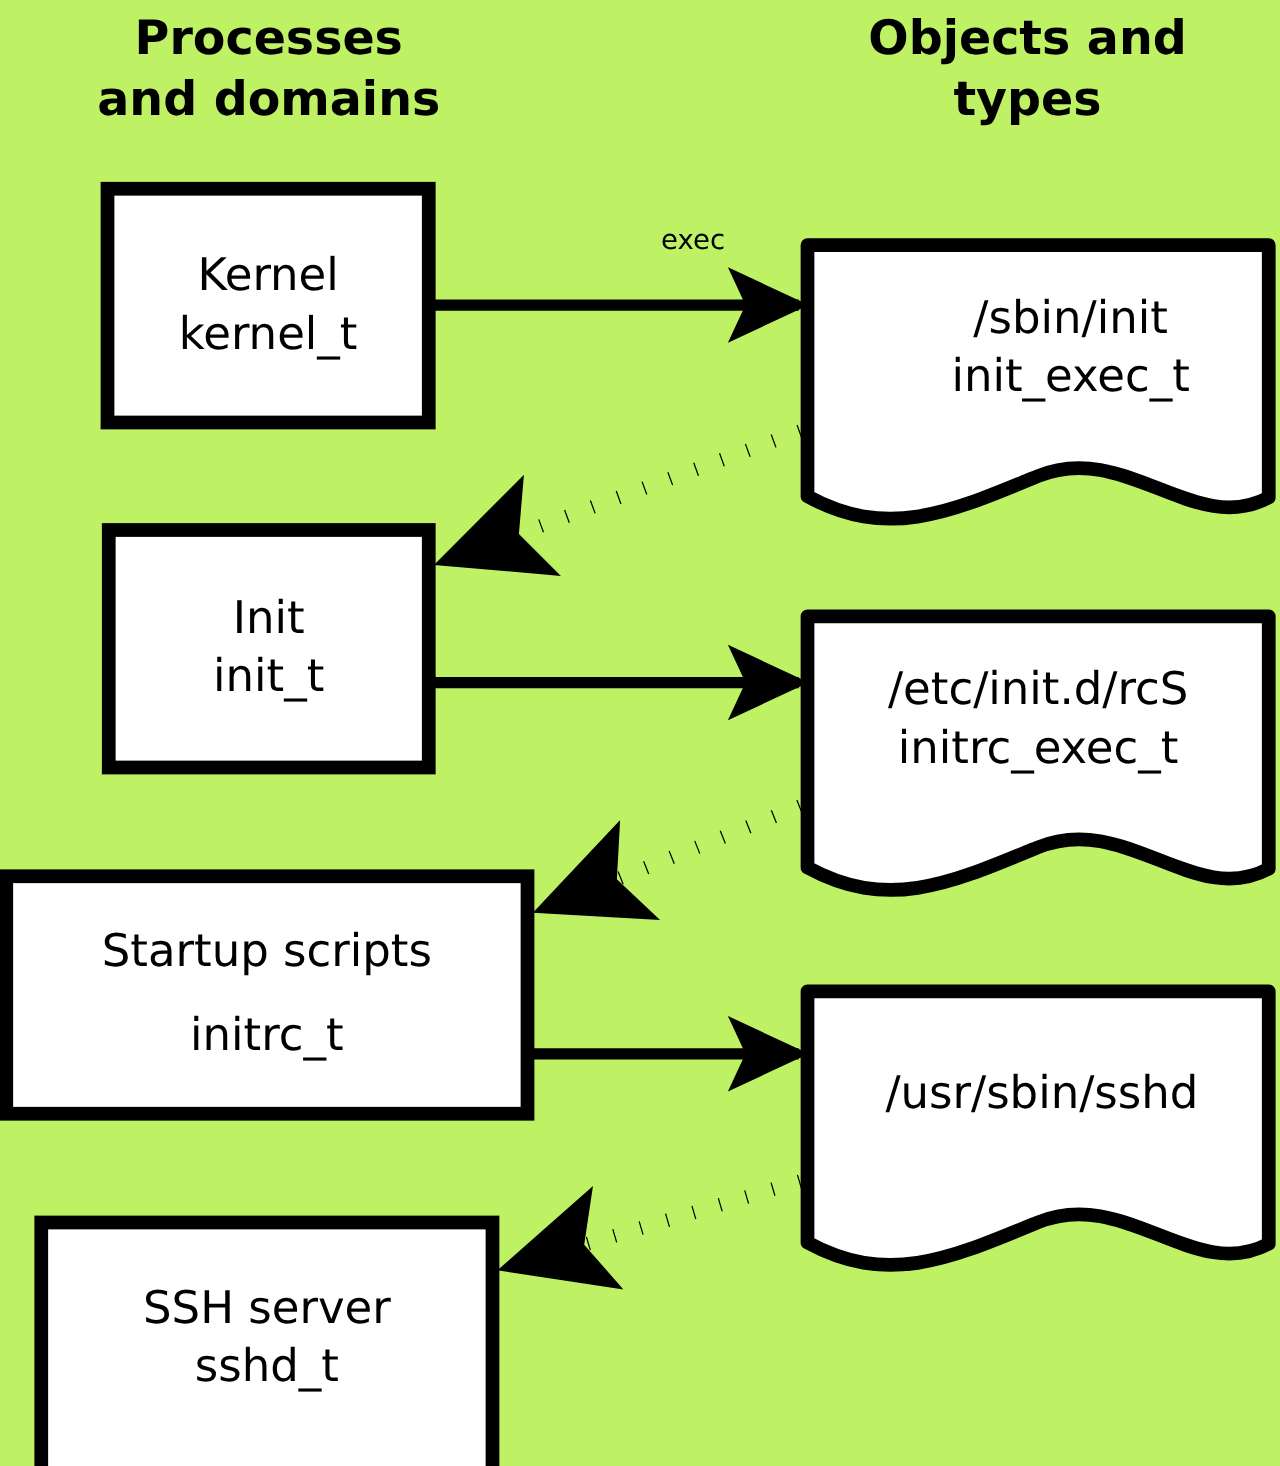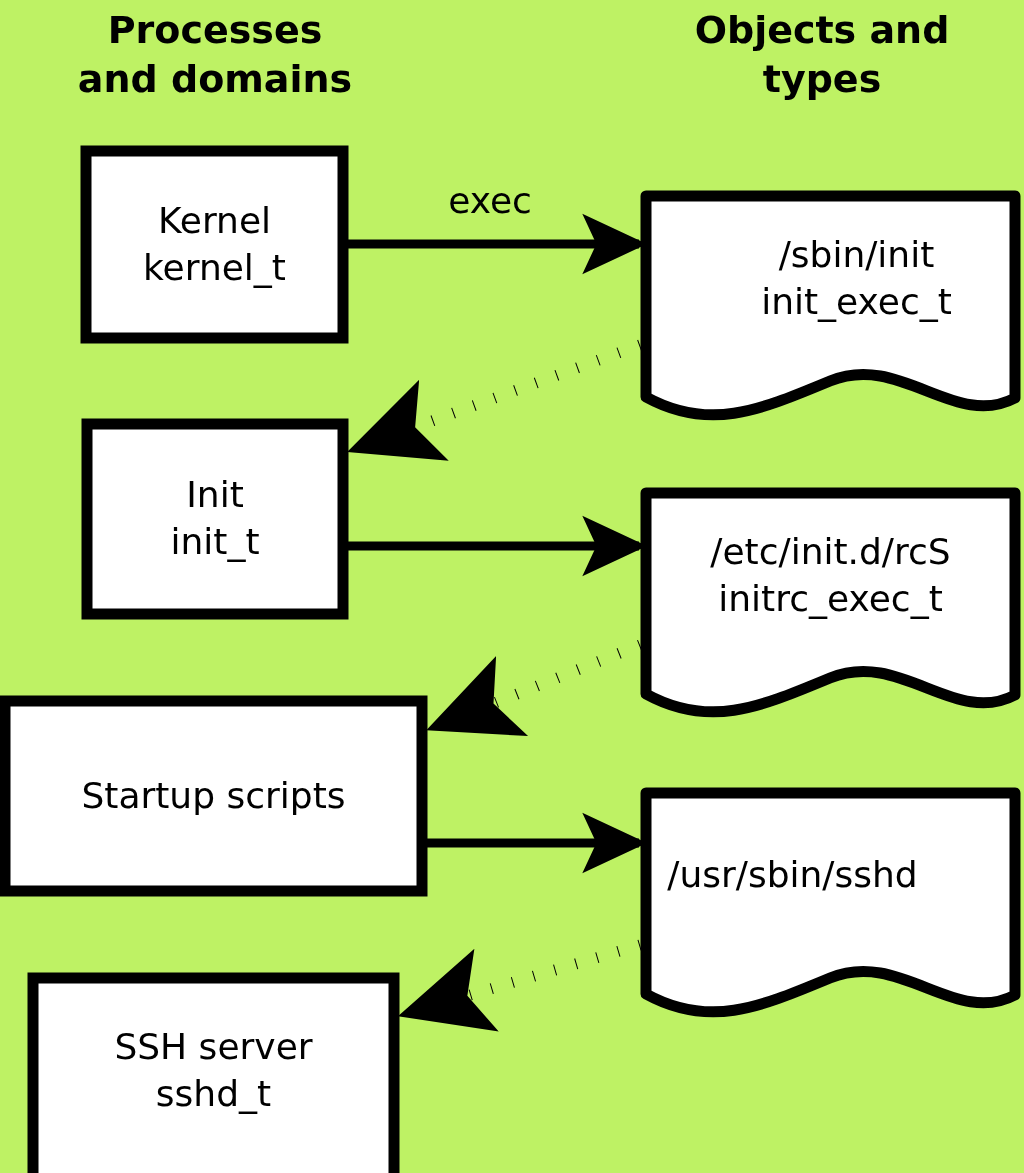--- a/index.html
+++ b/index.html
@@ -43,23 +43,23 @@
     text-align: center;
     font-size: 36px;
     line-height: 1.30;
     color: #000000;
     pointer-events: none;
   }
   .node-label span { display: block; }
 
   .edge-label {
     position: absolute;
-    font-size: 36px;
+    font-size: 22px;
     color: #000000;
-    text-align: center;
+    text-align: right;
   }
 </style>
 </head>
 <body>
 
 <div id="canvas">
 
   <div class="col-heading" id="heading-left">Processes
 and domains</div>
   <div class="col-heading" id="heading-right">Objects and
@@ -113,36 +113,37 @@
     <span>kernel_t</span>
   </div>
 
   <div class="node-label" style="left:87px; top:424px; width:256px; height:190px;">
     <span>Init</span>
     <span>init_t</span>
   </div>
 
   <div class="node-label" style="left:5px; top:701px; width:417px; height:190px;gap:20px;">
     <span>Startup scripts</span>
+    <span>initrc_t</span>
   </div>
 
   <div class="node-label" style="left:33px; top:978px; width:361px; height:185px;">
     <span>SSH server</span>
     <span>sshd_t</span>
   </div>
 
   <div class="node-label" style="left:672px; top:196px; width:369px; height:165px;">
     <span>/sbin/init</span>
     <span>init_exec_t</span>
   </div>
 
   <div class="node-label" style="left:646px; top:493px; width:369px; height:165px;">
     <span>/etc/init.d/rcS</span>
     <span>initrc_exec_t</span>
   </div>
 
-  <div class="node-label" style="left:608px; top:793px; width:369px; height:165px;text-align:center;">
+  <div class="node-label" style="left:649px; top:793px; width:369px; height:165px;text-align:center;">
     <span>/usr/sbin/sshd</span>
   </div>
 
   <div class="edge-label" style="left:400px; top:180px; width:180px;">exec</div>
 
 </div>
 
 </body></html>

